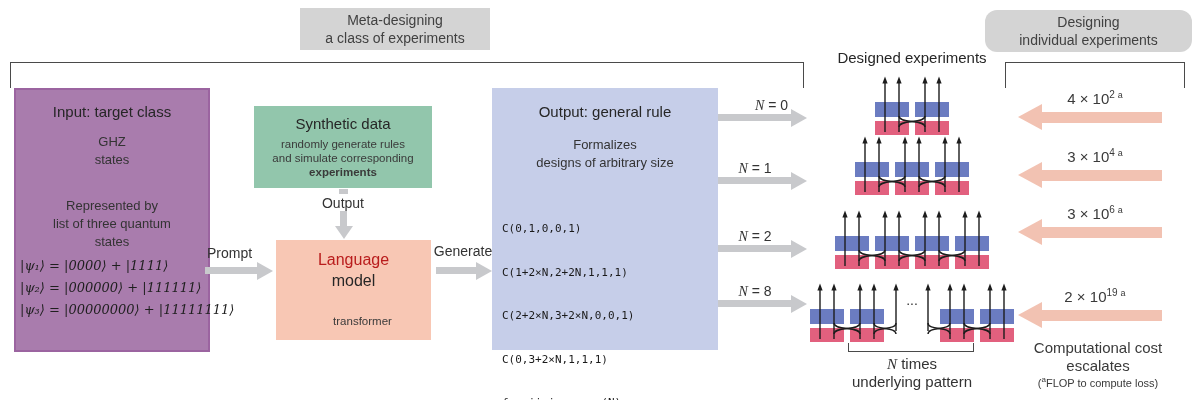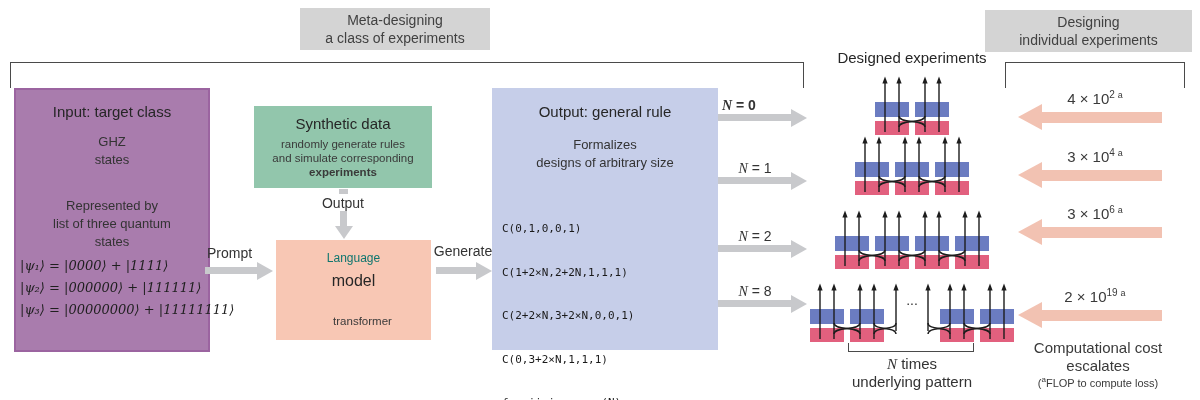--- a/index.html
+++ b/index.html
@@ -52,21 +52,21 @@
 </style>
 </head>
 <body>
 
 <div id="canvas">
 
   <div class="abs hdr" style="left:300px;top:8px;width:190px;height:42px;">
     <div>Meta-designing</div>
     <div>a class of experiments</div>
   </div>
-  <div class="abs hdr" style="left:985px;top:10px;width:207px;height:42px;">
+  <div class="abs hdr" style="left:985px;top:10px;width:207px;height:42px;border-radius:12px;">
     <div>Designing</div>
     <div>individual experiments</div>
   </div>
 
   <div class="abs bracket-down" style="left:10px;top:62px;width:792px;"></div>
   <div class="abs bracket-down" style="left:1005px;top:62px;width:178px;"></div>
 
   <div class="abs box-purple" style="left:14px;top:88px;width:192px;height:260px;">
     <div class="abs box-title ctr" style="left:0;top:13px;width:100%;">Input: target class</div>
     <div class="abs box-sub ctr" style="left:0;top:43px;width:100%;">GHZ</div>
@@ -87,21 +87,21 @@
     <div class="abs small-sub ctr" style="left:0;top:45px;width:100%;">and simulate corresponding</div>
     <div class="abs small-sub ctr" style="left:0;top:59px;width:100%;font-weight:bold;">experiments</div>
   </div>
 
   <div class="abs" style="left:339px;top:189px;width:9px;height:5px;background:#c8c9cc;"></div>
   <div class="abs nlabel" style="left:313px;top:195px;width:60px;text-align:center;">Output</div>
   <div class="abs gshaft" style="left:340px;top:211px;width:7px;height:16px;"></div>
   <div class="abs ghead-down" style="left:334.5px;top:226px;"></div>
 
   <div class="abs box-pink" style="left:276px;top:240px;width:155px;height:100px;">
-    <div class="abs ctr" style="left:0;top:11px;width:100%;font-size:12px;color:#0f766e;">Language</div>
+    <div class="abs ctr" style="left:0;top:11px;width:100%;font-size:16px;color:#b91c1c;">Language</div>
     <div class="abs ctr" style="left:0;top:32px;width:100%;font-size:16px;color:#262626;">model</div>
     <div class="abs small-sub ctr" style="left:0;top:74px;width:100%;padding-left:9px;">transformer</div>
   </div>
 
   <div class="abs nlabel" style="left:207px;top:245px;width:62px;text-align:left;">Prompt</div>
   <div class="abs gshaft" style="left:205px;top:267px;width:53px;"></div>
   <div class="abs ghead-right" style="left:257px;top:261.5px;"></div>
 
   <div class="abs nlabel" style="left:430px;top:243px;width:66px;text-align:center;">Generate</div>
   <div class="abs gshaft" style="left:436px;top:267px;width:41px;"></div>
@@ -115,21 +115,21 @@
       <div>C(0,1,0,0,1)</div>
       <div>C(1+2×N,2+2N,1,1,1)</div>
       <div>C(2+2×N,3+2×N,0,0,1)</div>
       <div>C(0,3+2×N,1,1,1)</div>
       <div>for ii in range(N):</div>
       
       
     </div>
   </div>
 
-  <div class="abs nlabel" style="left:722px;top:97px;width:66px;text-align:left;font-weight:bold;"><i>N</i><span> = 0</span></div>
+  <div class="abs nlabel" style="left:722px;top:97px;width:66px;text-align:right;"><i>N</i><span> = 0</span></div>
   <div class="abs gshaft" style="left:718px;top:114px;width:74px;"></div>
   <div class="abs ghead-right" style="left:791px;top:108.5px;"></div>
 
   <div class="abs nlabel" style="left:722px;top:160px;width:66px;text-align:center;"><i>N</i><span> = 1</span></div>
   <div class="abs gshaft" style="left:718px;top:177px;width:74px;"></div>
   <div class="abs ghead-right" style="left:791px;top:171.5px;"></div>
 
   <div class="abs nlabel" style="left:722px;top:228px;width:66px;text-align:center;"><i>N</i><span> = 2</span></div>
   <div class="abs gshaft" style="left:718px;top:245px;width:74px;"></div>
   <div class="abs ghead-right" style="left:791px;top:239.5px;"></div>

